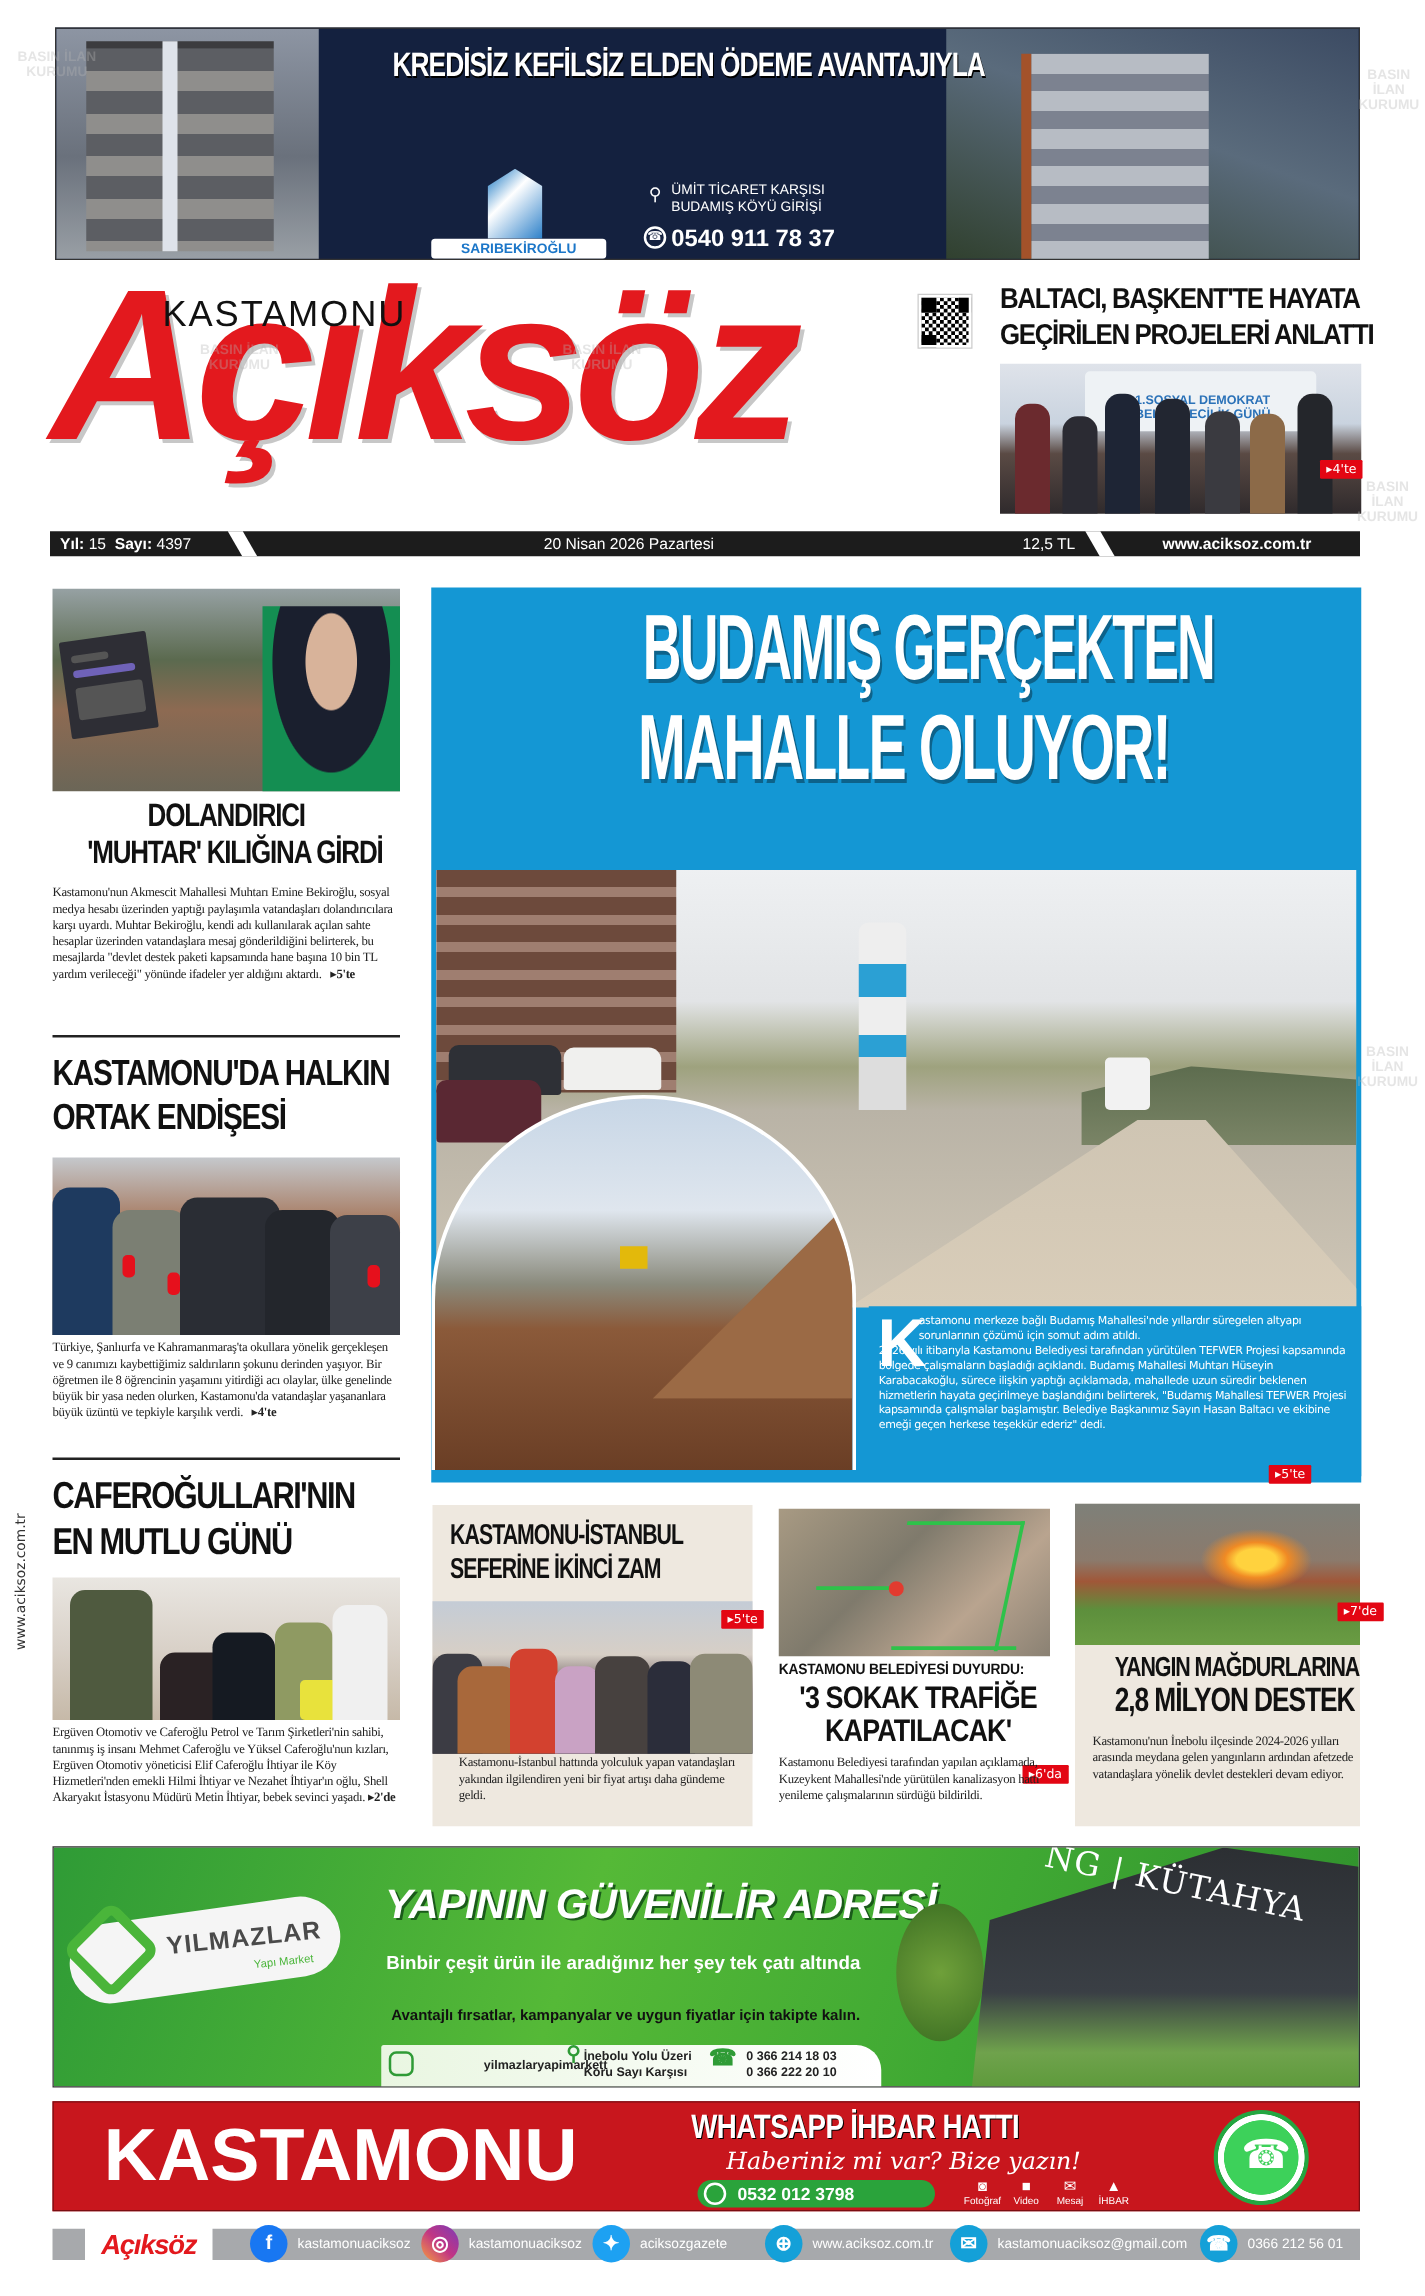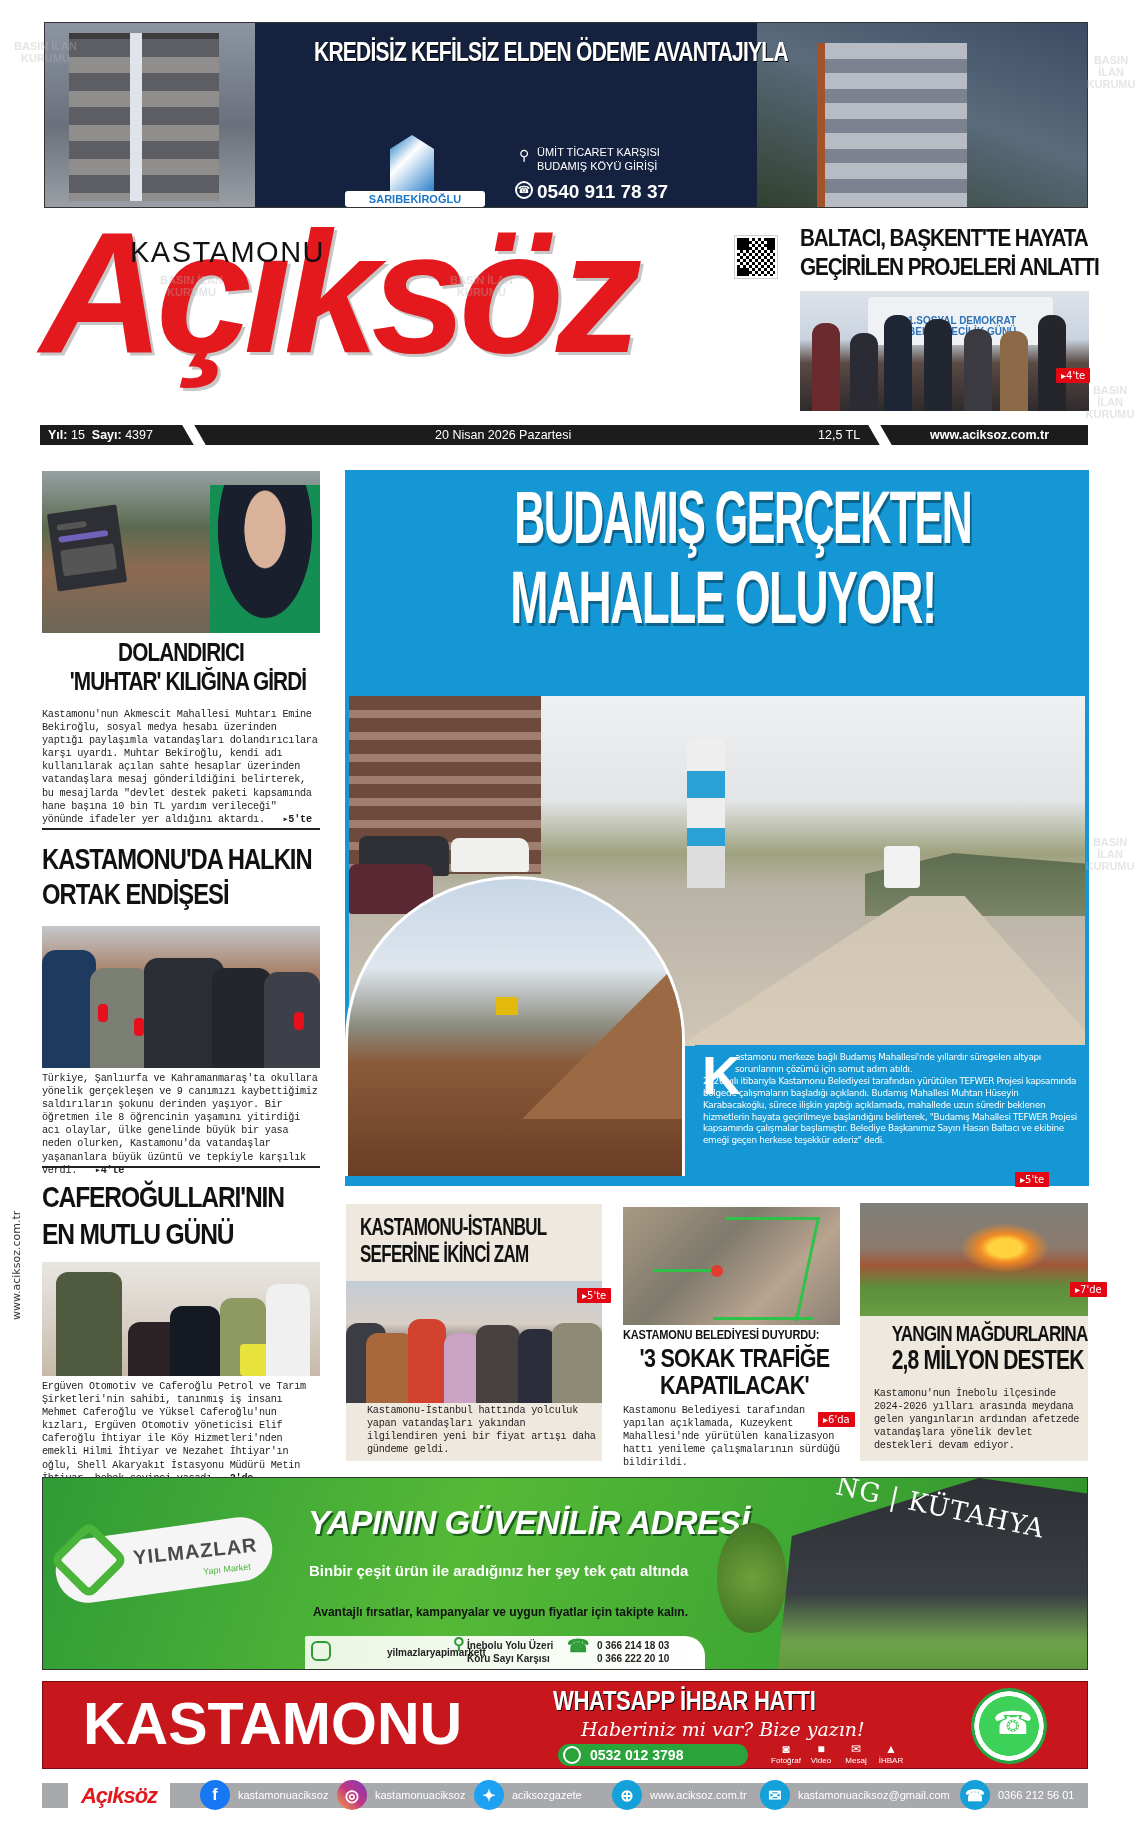--- a/index.html
+++ b/index.html
@@ -1,20 +1,20 @@
 <!DOCTYPE html>
 <html><head>
 <meta charset="utf-8">
 <style>
   * { box-sizing: border-box; margin: 0; padding: 0; }
   html, body { width: 1140px; height: 1837px; background: #ffffff; overflow: hidden; }
   body { position: relative; font-family: "Liberation Sans", sans-serif; color: #1a1a1a; }
   .abs { position: absolute; }
   .cond { font-family: "Liberation Sans", sans-serif; font-weight: 700; transform-origin: left top; display: inline-block; white-space: nowrap; }
-  .body-text { font-family: Liberation Mono, monospace; font-size: 10.2px; line-height: 13.1px; color: #222; letter-spacing: -0.25px; }
+  .body-text { font-family: Liberation Serif, serif; font-size: 10.2px; line-height: 13.1px; color: #222; letter-spacing: -0.25px; }
   .ref { font-weight: 700; white-space: nowrap; }
   .ref::before { content: "\25B8 "; font-weight: 400; }
   .tag { background: #e30613; color: #fff; font-family: "DejaVu Sans", sans-serif; font-size: 10px; padding: 2px 5px; border-radius: 1px; }
   .tag::before { content: "\25B8 "; }
   .divider { height: 2px; background: #222; }
 
   
   #top-ad { left: 44px; top: 22px; width: 1044px; height: 186px; border: 1px solid #333; background: #14213f; overflow: hidden; }
   #top-ad .bld-left { left: 0; top: 0; width: 210px; height: 186px; background: linear-gradient(180deg,#8d95a3 0%,#6a717c 55%,#9aa0a6 100%); }
   #top-ad .bld-left .tower { position: absolute; left: 24px; top: 10px; width: 150px; height: 168px; background: repeating-linear-gradient(180deg,#5c5e63 0 18px,#8f8e8c 18px 34px); border-top: 6px solid #3c3c3f; }

